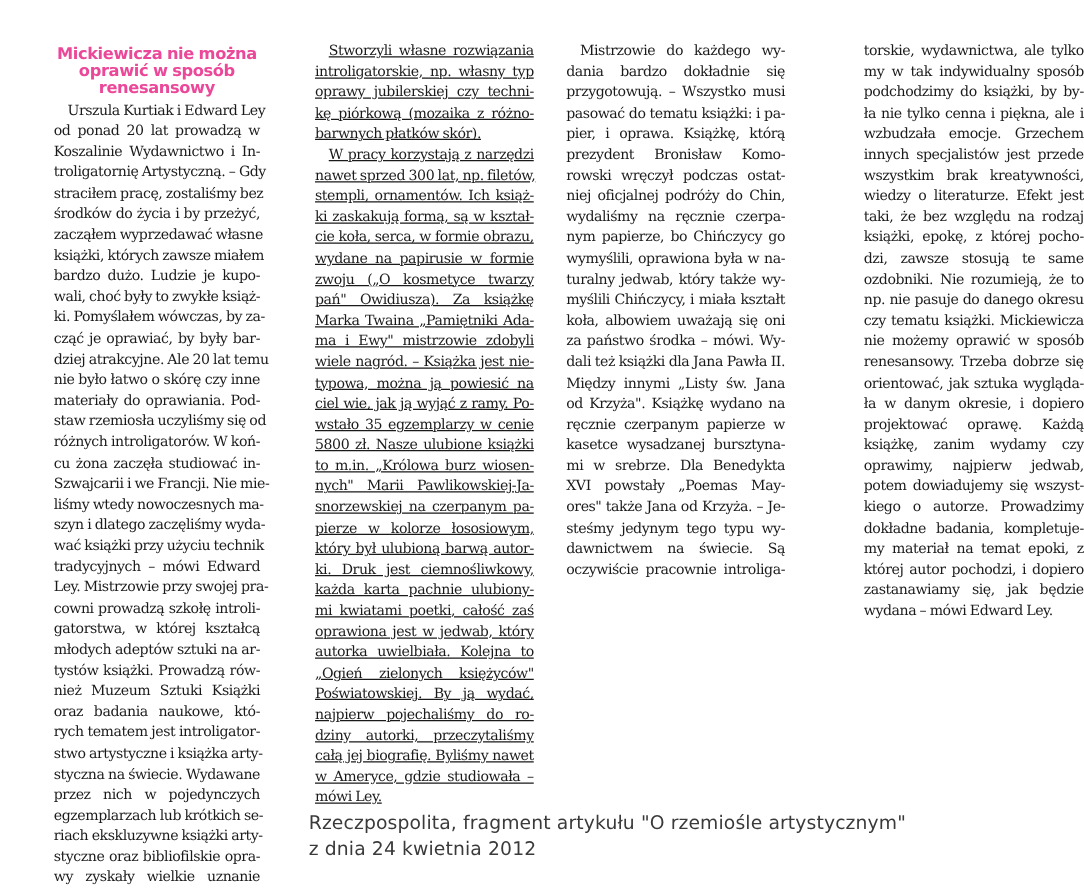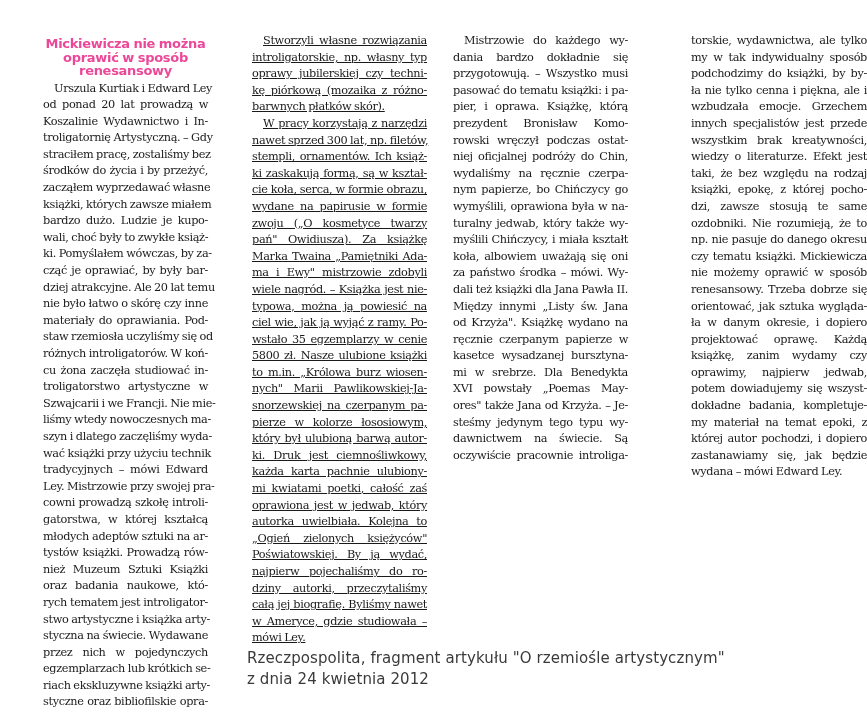--- a/index.html
+++ b/index.html
@@ -82,21 +82,20 @@
       <span class="line">bardzo dużo. Ludzie je kupo-</span>
       <span class="line">wali, choć były to zwykłe książ-</span>
       <span class="line">ki. Pomyślałem wówczas, by za-</span>
       <span class="line">cząć je oprawiać, by były bar-</span>
       <span class="line">dziej atrakcyjne. Ale 20 lat temu</span>
       <span class="line">nie było łatwo o skórę czy inne</span>
       <span class="line">materiały do oprawiania. Pod-</span>
       <span class="line">staw rzemiosła uczyliśmy się od</span>
       <span class="line">różnych introligatorów. W koń-</span>
       <span class="line">cu żona zaczęła studiować in-</span>
-      <span class="line">troligatorstwo artystyczne w</span>
       <span class="line">Szwajcarii i we Francji. Nie mie-</span>
       <span class="line">liśmy wtedy nowoczesnych ma-</span>
       <span class="line">szyn i dlatego zaczęliśmy wyda-</span>
       <span class="line">wać książki przy użyciu technik</span>
       <span class="line">tradycyjnych – mówi Edward</span>
       <span class="line">Ley. Mistrzowie przy swojej pra-</span>
       <span class="line">cowni prowadzą szkołę introli-</span>
       <span class="line">gatorstwa, w której kształcą</span>
       <span class="line">młodych adeptów sztuki na ar-</span>
       <span class="line">tystów książki. Prowadzą rów-</span>
@@ -203,20 +202,21 @@
       <span class="line">np. nie pasuje do danego okresu</span>
       <span class="line">czy tematu książki. Mickiewicza</span>
       <span class="line">nie możemy oprawić w sposób</span>
       <span class="line">renesansowy. Trzeba dobrze się</span>
       <span class="line">orientować, jak sztuka wygląda-</span>
       <span class="line">ła w danym okresie, i dopiero</span>
       <span class="line">projektować oprawę. Każdą</span>
       <span class="line">książkę, zanim wydamy czy</span>
       <span class="line">oprawimy, najpierw jedwab,</span>
       <span class="line">potem dowiadujemy się wszyst-</span>
+      <span class="line">kiego o autorze. Prowadzimy</span>
       <span class="line">dokładne badania, kompletuje-</span>
       <span class="line">my materiał na temat epoki, z</span>
       <span class="line">której autor pochodzi, i dopiero</span>
       <span class="line">zastanawiamy się, jak będzie</span>
       <span class="line last">wydana – mówi Edward Ley.</span>
     </div>
 </div>
 
 <div class="caption">
   <div>Rzeczpospolita, fragment artykułu "O rzemiośle artystycznym"</div>

